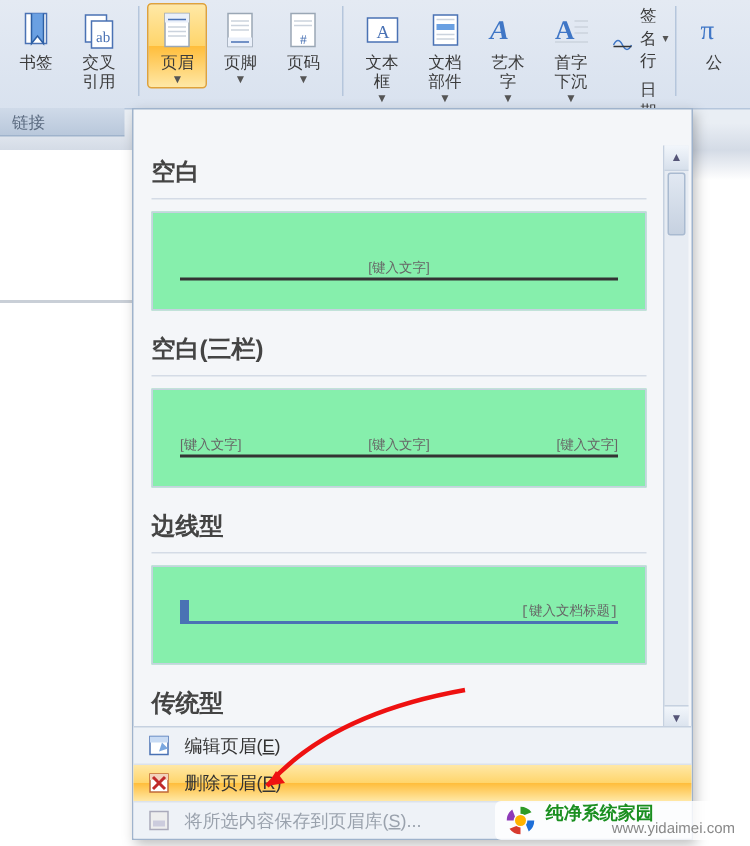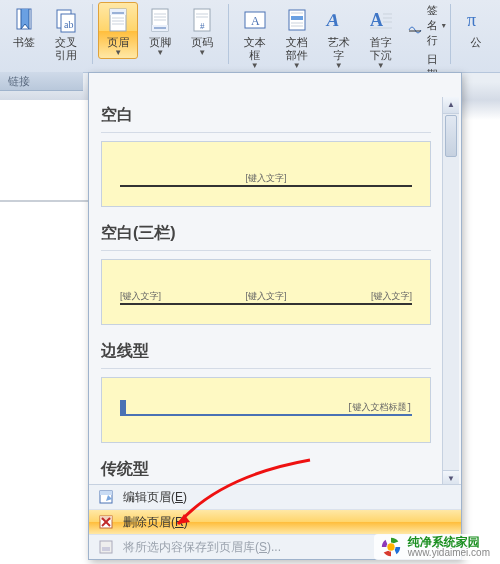--- a/index.html
+++ b/index.html
@@ -120,21 +120,21 @@
     background:#e7ecf3; border-left:1px solid #c6d1e0;
   }
   .sb-btn { height:16px; background:linear-gradient(#f2f6fb,#d7e0ec); display:flex; align-items:center; justify-content:center; color:#557; font-size:8px; line-height:1; border-bottom:1px solid #c6d1e0;}
   .sb-btn.bot { position:absolute; bottom:0; left:0; right:0; border-top:1px solid #c6d1e0; border-bottom:none;}
   .sb-thumb { position:absolute; top:18px; left:2px; right:2px; height:40px; background:linear-gradient(#e1e8f2,#c6d1e0); border:1px solid #a9bad0; border-radius:2px;}
 
   .g-section { padding: 4px 10px 8px 10px; }
   .g-title { font-size:16px; font-weight:bold; color:#444; padding: 4px 0 6px 0; border-bottom: 1px solid #d4dbe6; }
   .preview {
     margin-top:8px;
-    background:#fef9c3;
+    background:#86efac;
     border:1px solid #c6d1e0;
     height: 64px;
     position:relative;
   }
   .preview-inner {
     position:absolute; left:18px; right:18px; top:28px;
     border-bottom:2px solid #333;
     text-align:center;
   }
   .preview-inner .ph {
@@ -198,21 +198,21 @@
   .watermark {
     position:absolute; right:4px; bottom:4px;
     display:flex; align-items:center; gap:6px;
     background: rgba(255,255,255,0.82);
     padding: 2px 6px; border-radius:4px;
   }
   .watermark .wlogo {
     width:22px; height:22px;
   }
   .watermark .wtxt { font-size:12px; color:#1a8f20; font-weight:bold; line-height:12px;}
-  .watermark .wurl { font-size:10px; color:#888; line-height:10px;}
+  .watermark .wurl { font-size:10px; color:#888; line-height:10px;margin-left:44px;}
 </style>
 </head>
 <body>
 
 <div class="canvas">
 
   <div class="document-bg"></div>
 
   <div class="ribbon">
     <div class="group">

